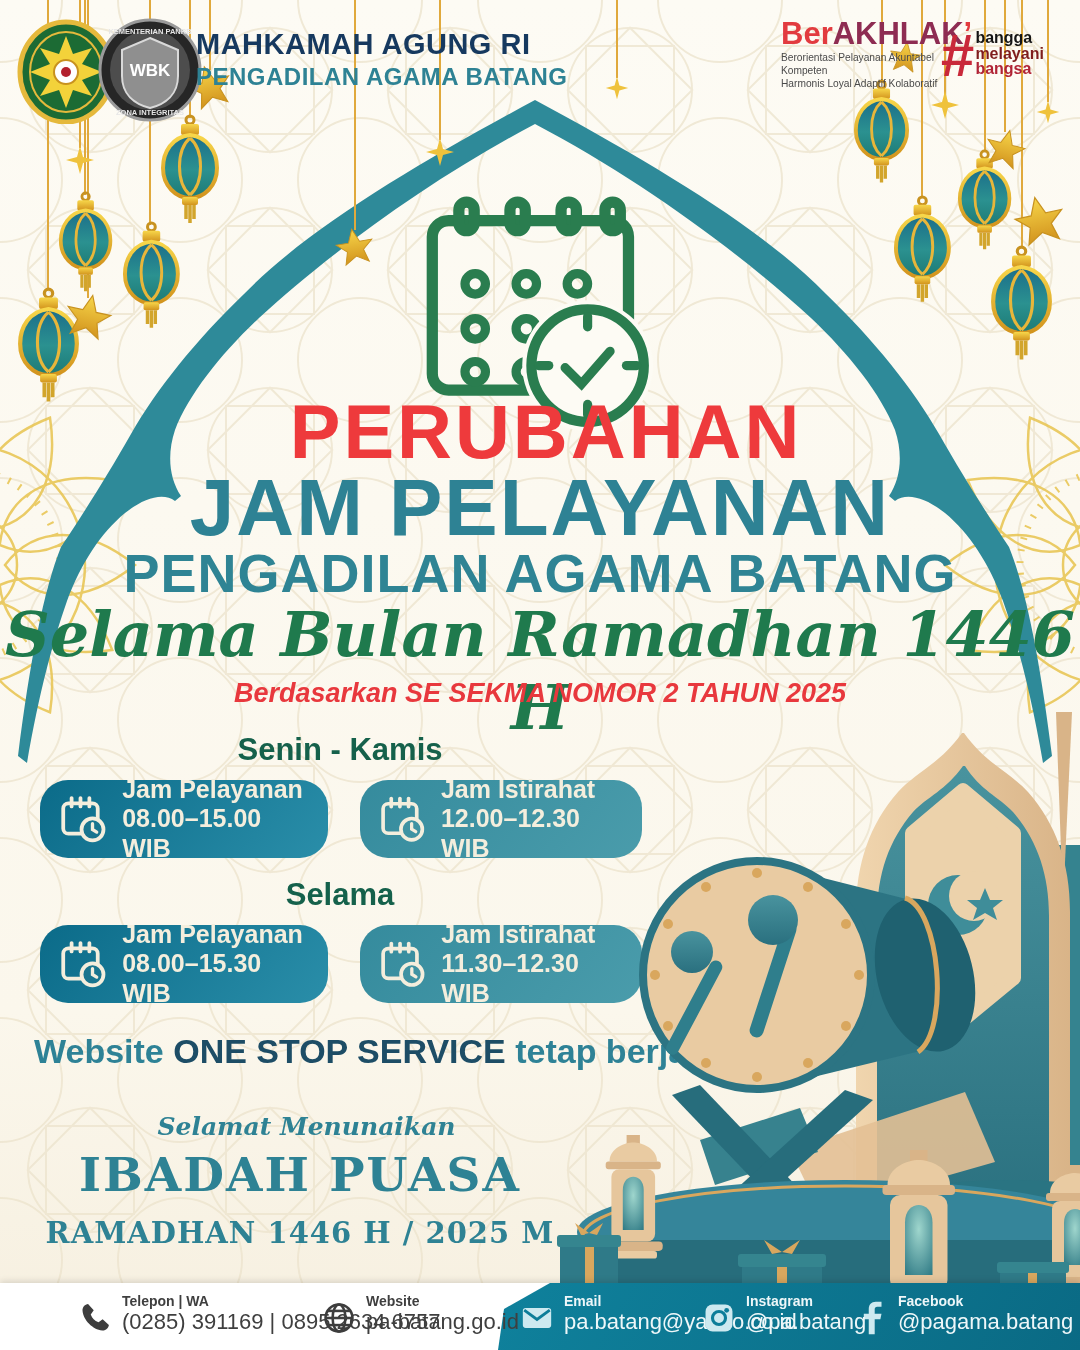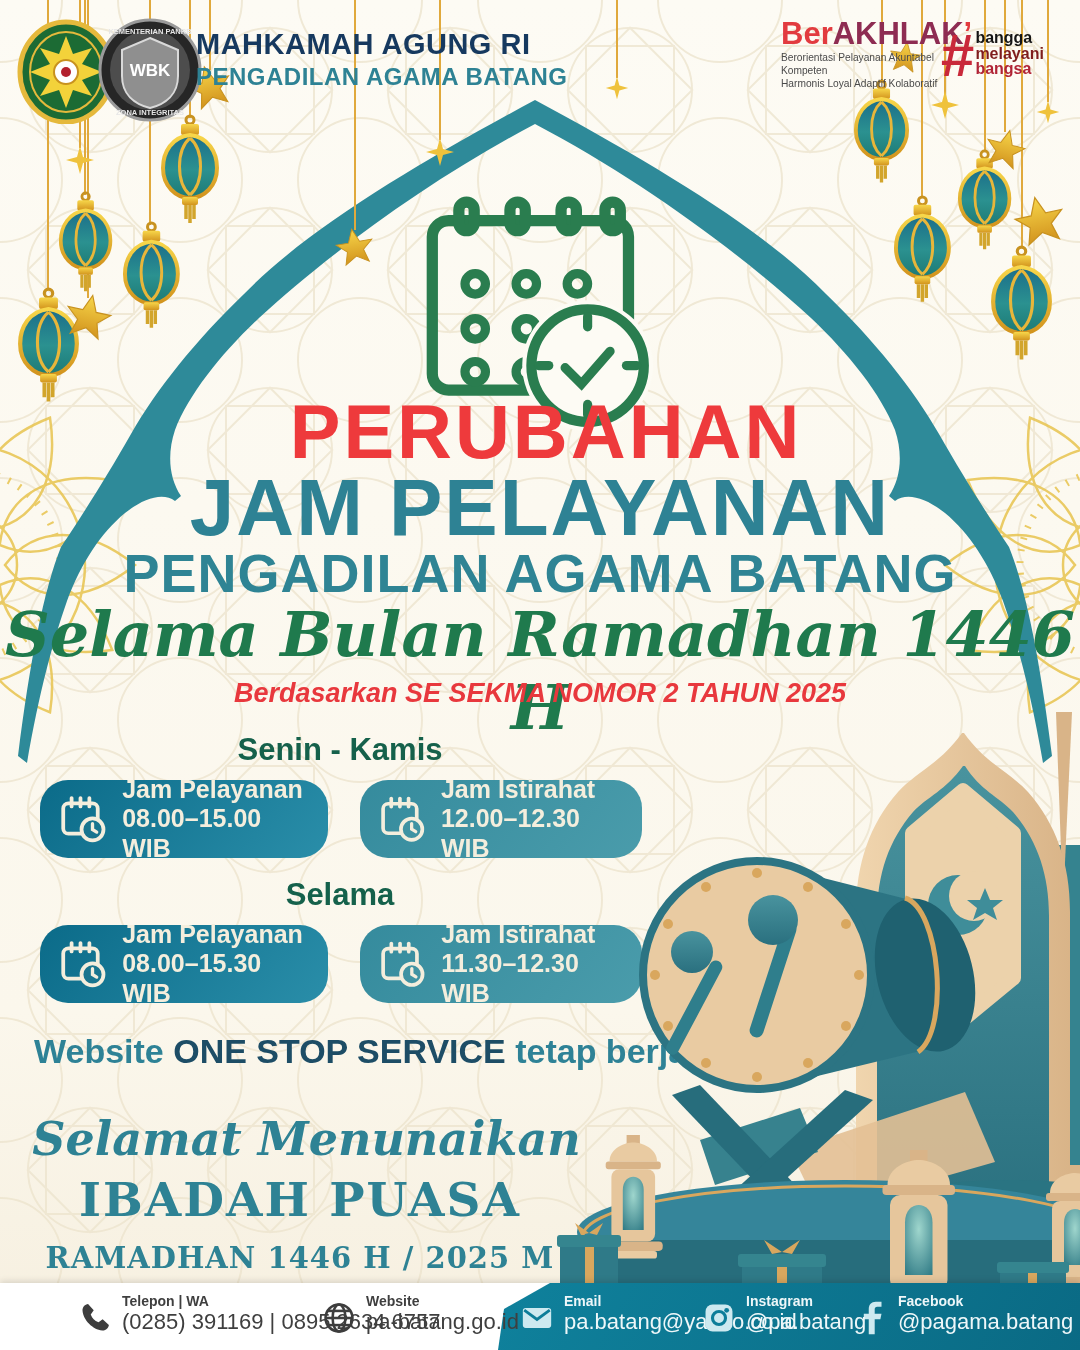--- a/index.html
+++ b/index.html
@@ -33,21 +33,21 @@
   .pill-light{background:linear-gradient(130deg,#358b9d,#4a9cab);}
   .pill .txt{margin-left:14px;font-weight:bold;font-size:25px;line-height:1.18;}
   .p1{left:40px;top:780px;width:288px;}
   .p2{left:360px;top:780px;width:282px;}
   .p3{left:40px;top:925px;width:288px;}
   .p4{left:360px;top:925px;width:282px;}
   .oss{left:34px;top:1032px;font-size:34px;font-weight:bold;color:#2e8296;}
   .oss .navy{color:#1d4d66;}
   
   .greet{left:0;top:1112px;width:600px;text-align:center;color:#2e8294;}
-  .g-script{font-family:"DejaVu Serif",serif;font-style:italic;font-weight:bold;font-size:46px;margin-left:13px;}
+  .g-script{font-family:"DejaVu Serif",serif;font-style:italic;font-weight:bold;font-size:25px;margin-left:13px;}
   .g-main{font-family:"DejaVu Serif",serif;font-weight:bold;font-size:47px;letter-spacing:2px;margin-top:6px;}
   .g-sub{font-family:"DejaVu Serif",serif;font-weight:bold;font-size:29px;letter-spacing:1px;margin-top:14px;}
   
   .footer-white{left:0;top:1283px;width:1080px;height:67px;background:#ffffff;box-shadow:0 -2px 6px rgba(0,0,0,.12);}
   .footer-teal{left:498px;top:1283px;width:582px;height:67px;background:linear-gradient(120deg,#0f819c,#0a6a84);clip-path:polygon(52px 0,100% 0,100% 100%,0 100%,6px 26px);}
   .fgroup{display:flex;align-items:flex-end;gap:10px;}
   .flabel{font-size:14px;font-weight:bold;line-height:1.1;}
   .fvalue{font-size:22px;line-height:1.15;white-space:nowrap;}
   .fdark .flabel,.fdark .fvalue{color:#3f3f3f;}
   .flight .flabel,.flight .fvalue{color:#eef7f9;}

